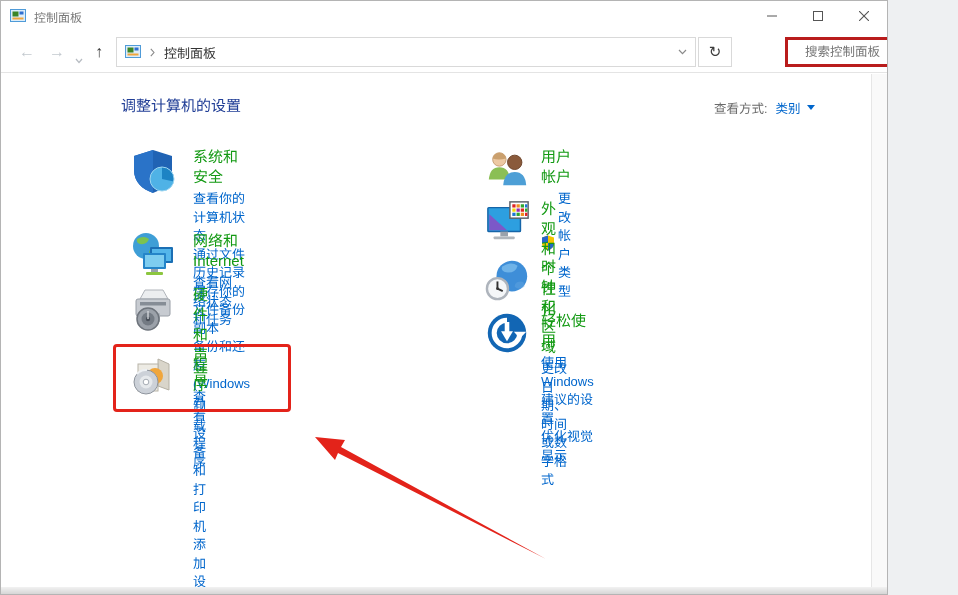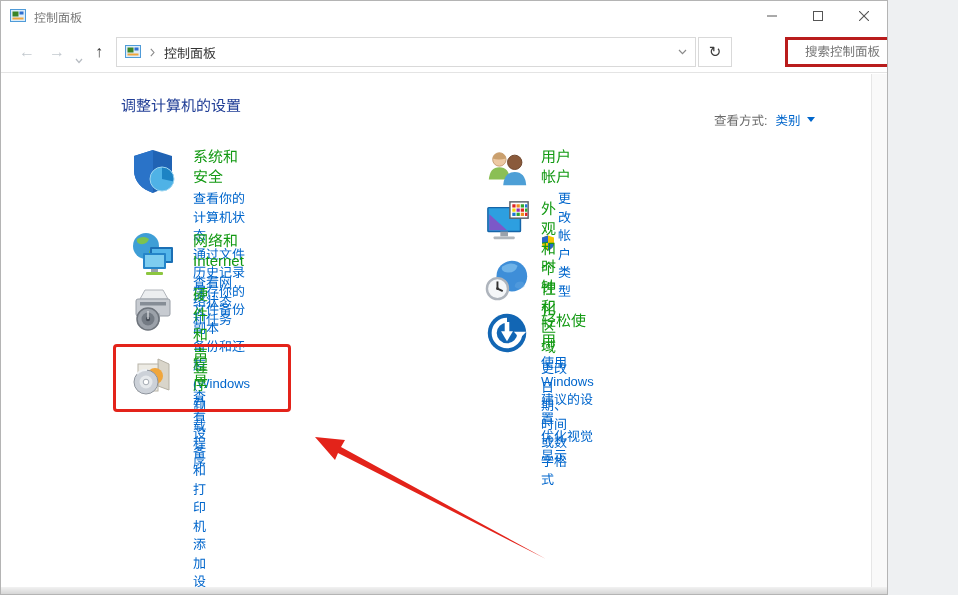--- a/index.html
+++ b/index.html
@@ -48,21 +48,21 @@
   }
   .search-box input::placeholder { color:#767676; opacity:1; }
   .search-icon-wrap { width:28px; display:flex; align-items:center; justify-content:center; cursor:pointer; }
   
   .content { position:absolute; top:73px; left:0; right:0; bottom:7px; background:#fff; }
   .scroll-gutter {
     position:absolute; top:0; right:0; width:16px; height:100%;
     background:#f9f9f9; border-left:1px solid #e6e6e6;
   }
   .page-heading { position:absolute; left:120px; top:20px; font-size:15px; font-weight:normal; color:#213e96; }
-  .view-by { position:absolute; left:713px; top:36px; font-size:12.5px; color:#6a6a6a; display:flex; align-items:center; }
+  .view-by { position:absolute; left:713px; top:24px; font-size:12.5px; color:#6a6a6a; display:flex; align-items:center; }
   .view-by-value { color:#0066cc; margin-left:8px; cursor:pointer; }
   .view-by-caret {
     width:0; height:0; margin-left:6px; cursor:pointer;
     border-left:4px solid transparent; border-right:4px solid transparent; border-top:5px solid #0066cc;
   }
   .col { position:absolute; top:0; }
   .col-left  { left:128px; }
   .col-right { left:484px; }
   .cat-item { position:absolute; display:flex; }
   .cat-icon { width:48px; height:48px; flex:none; margin-right:16px; cursor:pointer; }

